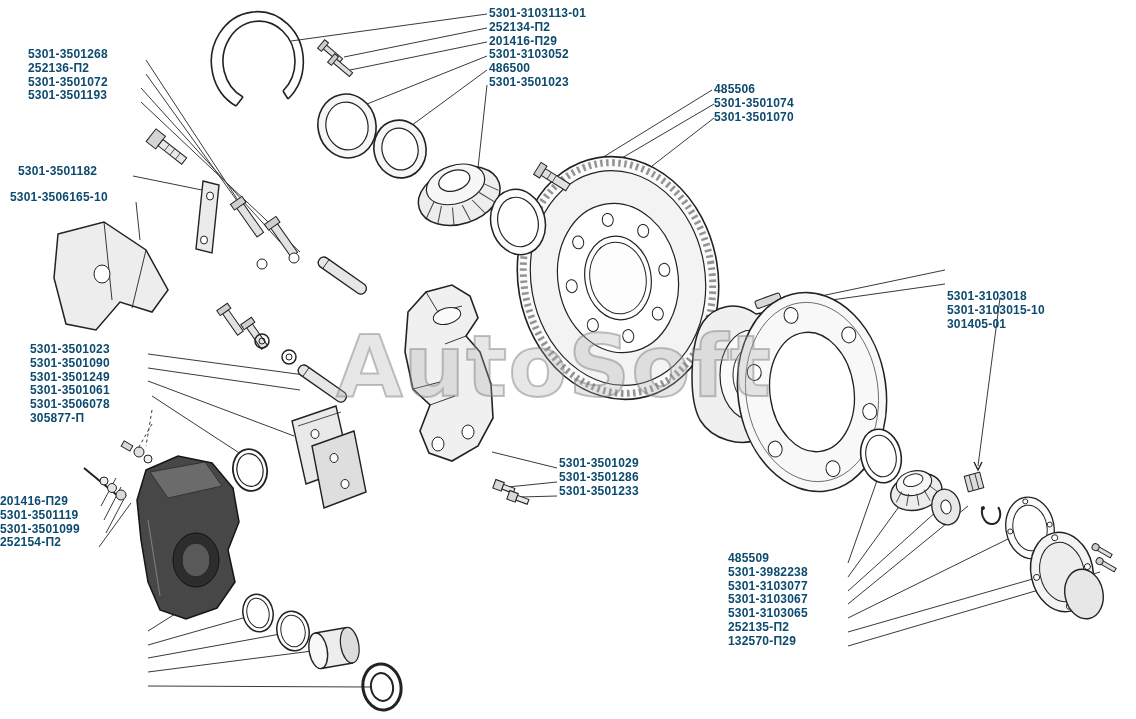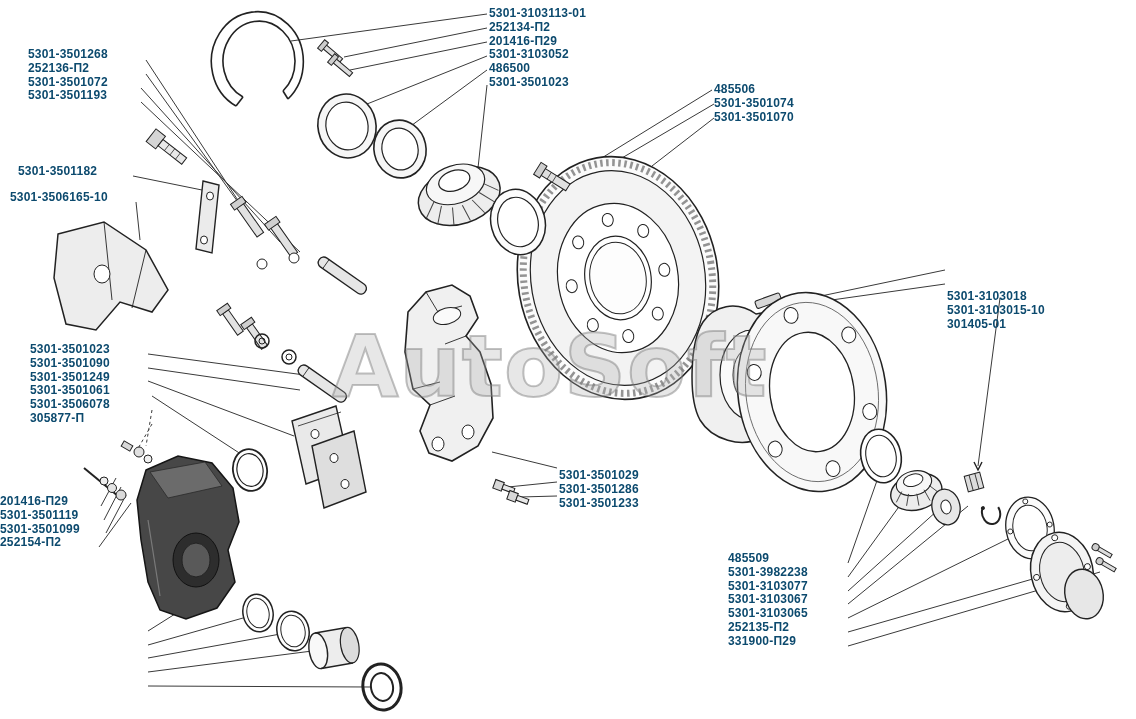--- a/index.html
+++ b/index.html
@@ -2,24 +2,24 @@
 <html><head>
 <meta charset="utf-8">
 <style>
   html,body{margin:0;padding:0;background:#ffffff;}
   .stage{position:relative;width:1136px;height:719px;background:#fff;overflow:hidden;
          font-family:"Liberation Sans",sans-serif;}
   svg.drawing{position:absolute;left:0;top:0;}
   .lgroup{position:absolute;font-weight:bold;font-size:12px;color:#0c4a6e;
           line-height:13.8px;white-space:nowrap;letter-spacing:.2px;}
   .lgroup.r{text-align:left;}
-  .watermark{position:absolute;left:332px;top:316px;width:460px;
+  .watermark{position:absolute;left:324px;top:316px;width:460px;
              font-family:"DejaVu Sans",sans-serif;font-weight:bold;font-size:86px;
              color:rgba(175,175,175,.30);-webkit-text-stroke:2px rgba(120,120,120,.45);
-             letter-spacing:1px;pointer-events:none;}
+             letter-spacing:1px;pointer-events:none;text-align:center;}
 </style>
 </head>
 <body>
 
 <div class="stage">
 
 <svg class="drawing" width="1136" height="719" viewBox="0 0 1136 719">
 
   <g stroke="#3a3a3a" stroke-width="1" fill="none">
     <line x1="487" y1="14" x2="291" y2="41"></line>
@@ -417,35 +417,35 @@
 </div>
 
 <div class="lgroup r" style="left:0px;top:495px;width:104px;">
   <div class="lbl">201416-П29</div>
   <div class="lbl">5301-3501119</div>
   <div class="lbl">5301-3501099</div>
   <div class="lbl">252154-П2</div>
 </div>
 
 
-<div class="lgroup" style="left:559px;top:457px;margin-top:12px;">
+<div class="lgroup" style="left:559px;top:457px;">
   <div class="lbl">5301-3501029</div>
   <div class="lbl">5301-3501286</div>
   <div class="lbl">5301-3501233</div>
 </div>
 
 <div class="lgroup" style="left:947px;top:258px;margin-top:32px;">
   <div class="lbl">5301-3103018</div>
   <div class="lbl">5301-3103015-10</div>
   <div class="lbl">301405-01</div>
 </div>
 
 <div class="lgroup r" style="left:728px;top:552px;width:118px;">
   <div class="lbl">485509</div>
   <div class="lbl">5301-3982238</div>
   <div class="lbl">5301-3103077</div>
   <div class="lbl">5301-3103067</div>
   <div class="lbl">5301-3103065</div>
   <div class="lbl">252135-П2</div>
-  <div class="lbl">331900-П29</div>
+  <div class="lbl">132570-П29</div>
 </div>
 
 </div>
 
 </body></html>

